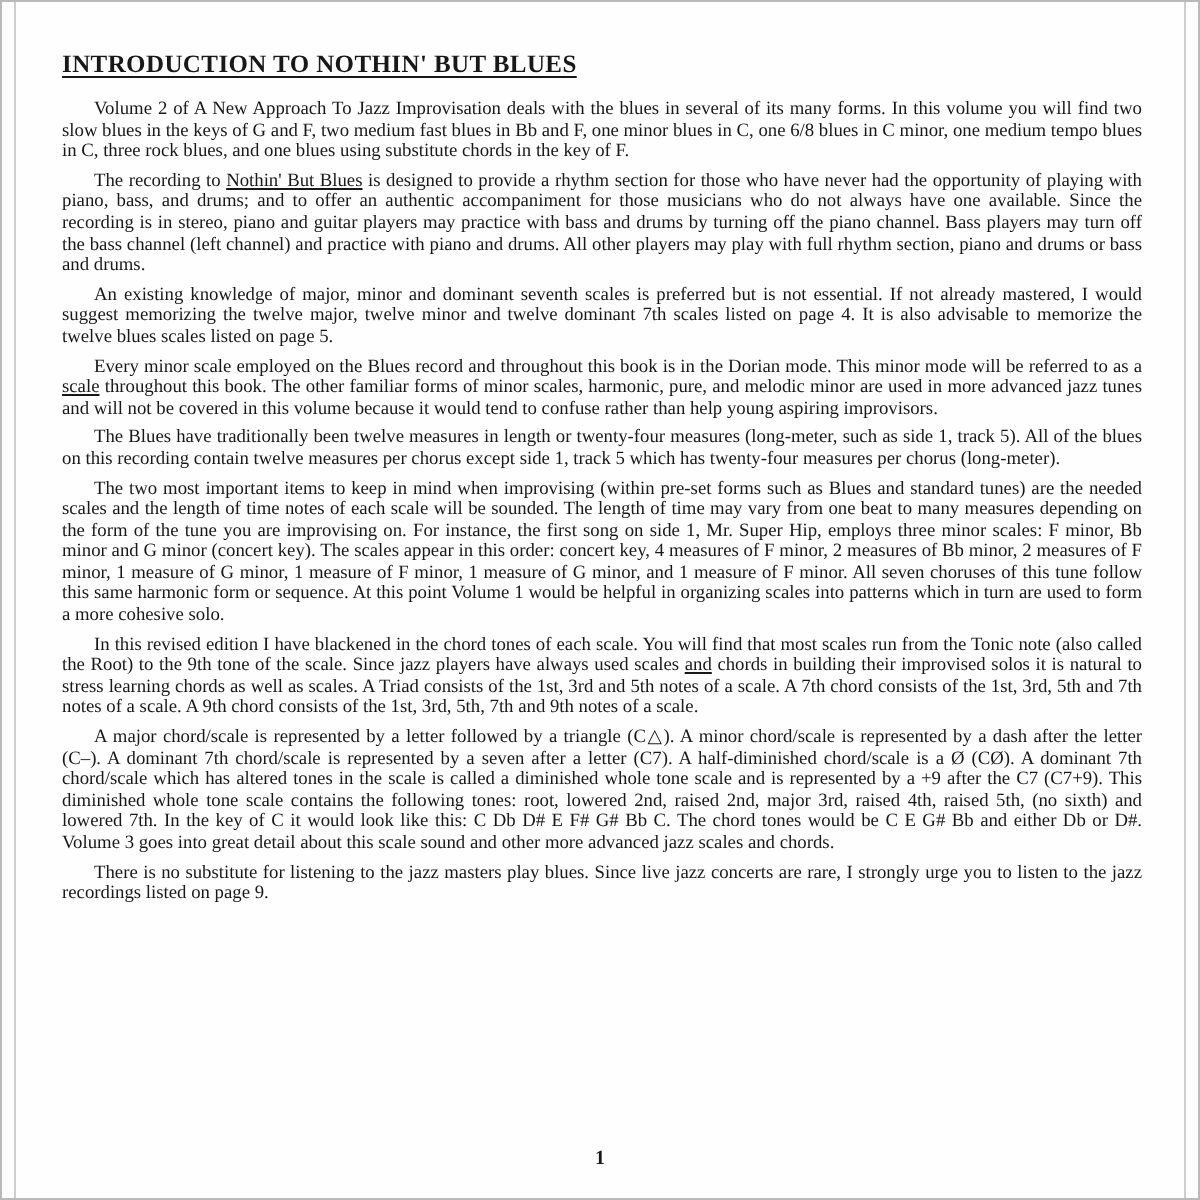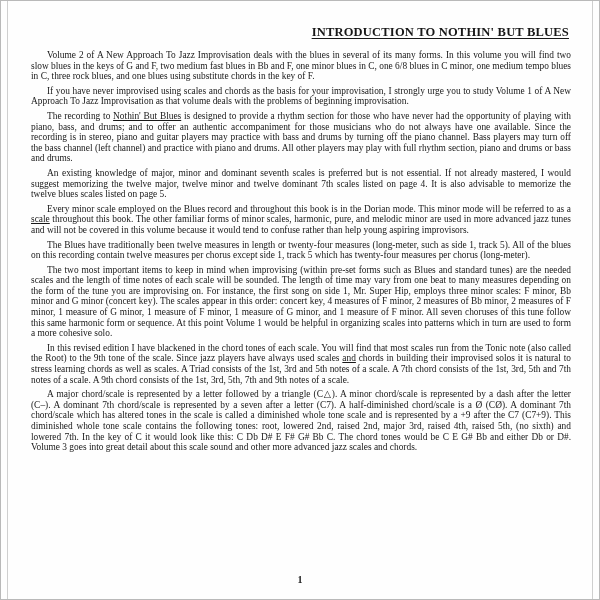--- a/index.html
+++ b/index.html
@@ -23,21 +23,21 @@
     position: absolute;
     top: 0;
     bottom: 0;
     width: 1px;
     background: #cfcfcf;
   }
   .scan-edge-left { left: 6px; }
   .scan-edge-right { right: 6px; }
   h1.doc-title {
     margin: 24px 30px 10px 30px;
-    text-align: right;
+    text-align: left;
     font-size: 12.5px;
     font-weight: bold;
     letter-spacing: 0.2px;
   }
   h1.doc-title .u {
     text-decoration: underline;
     text-underline-offset: 2px;
   }
   .body-text {
     margin: 0 28px 0 30px;
@@ -67,32 +67,32 @@
 
 <div class="page">
   <div class="scan-edge-left"></div>
   <div class="scan-edge-right"></div>
 
   <h1 class="doc-title"><span class="u">INTRODUCTION TO NOTHIN' BUT BLUES</span></h1>
 
   <div class="body-text">
     <p>Volume 2 of A New Approach To Jazz Improvisation deals with the blues in several of its many forms.  In this volume you will find two slow blues in the keys of G and F, two medium fast blues in Bb and F, one minor blues in C, one 6/8 blues in C minor, one medium tempo blues in C, three rock blues, and one blues using substitute chords in the key of F.</p>
 
-    <p>If you have never improvised using scales and chords as the basis for your improvisation, I strongly urge you to study Volume 1 of A New Approach To Jazz Improvisation as that volume deals with the problems of beginning improvisation.</p>
 
     <p><span>The recording to </span><span class="u">Nothin' But Blues</span><span> is designed to provide a rhythm section for those who have never had the opportunity of playing with piano, bass, and drums; and to offer an authentic accompaniment for those musicians who do not always have one available.  Since the recording is in stereo, piano and guitar players may practice with bass and drums by turning off the piano channel.  Bass players may turn off the bass channel (left channel) and practice with piano and drums.  All other players may play with full rhythm section, piano and drums or bass and drums.</span></p>
 
     <p>An existing knowledge of major, minor and dominant seventh scales is preferred but is not essential.  If not already mastered, I would suggest memorizing the twelve major, twelve minor and twelve dominant 7th scales listed on page 4. It is also advisable to memorize the twelve blues scales listed on page 5.</p>
 
     <p><span>Every minor scale employed on the Blues record and throughout this book is in the Dorian mode.  This minor mode will be referred to as a </span><span class="u">scale</span><span> throughout this book.  The other familiar forms of minor scales, harmonic, pure, and melodic minor are used in more advanced jazz tunes and will not be covered in this volume because it would tend to confuse rather than help young aspiring improvisors.</span></p>
 
     <p>The Blues have traditionally been twelve measures in length or twenty-four measures (long-meter, such as side 1, track 5). All of the blues on this recording contain twelve measures per chorus except side 1, track 5 which has twenty-four measures per chorus (long-meter).</p>
 
     <p>The two most important items to keep in mind when improvising (within pre-set forms such as Blues and standard tunes) are the needed scales and the length of time notes of each scale will be sounded.  The length of time may vary from one beat to many measures depending on the form of the tune you are improvising on.  For instance, the first song on side 1, Mr. Super Hip, employs three minor scales:  F minor, Bb minor and G minor (concert key).  The scales appear in this order:  concert key, 4 measures of F minor, 2 measures of Bb minor, 2 measures of F minor, 1 measure of G minor, 1 measure of F minor, 1 measure of G minor, and 1 measure of F minor.  All seven choruses of this tune follow this same harmonic form or sequence.  At this point Volume 1 would be helpful in organizing scales into patterns which in turn are used to form a more cohesive solo.</p>
 
     <p><span>In this revised edition I have blackened in the chord tones of each scale.  You will find that most scales run from the Tonic note (also called the Root) to the 9th tone of the scale.  Since jazz players have always used scales </span><span class="u">and</span><span> chords in building their improvised solos it is natural to stress learning chords as well as scales.  A Triad consists of the 1st, 3rd and 5th notes of a scale. A 7th chord consists of the 1st, 3rd, 5th and 7th notes of a scale.  A 9th chord consists of the 1st, 3rd, 5th, 7th and 9th notes of a scale.</span></p>
 
     <p>A major chord/scale is represented by a letter followed by a triangle (C△).  A minor chord/scale is represented by a dash after the letter (C–).  A dominant 7th chord/scale is represented by a seven after a letter (C7).  A half-diminished chord/scale is a Ø (CØ).  A dominant 7th chord/scale which has altered tones in the scale is called a diminished whole tone scale and is represented by a +9 after the C7 (C7+9).  This diminished whole tone scale contains the following tones:  root, lowered 2nd, raised 2nd, major 3rd, raised 4th, raised 5th, (no sixth) and lowered 7th.  In the key of C it would look like this:  C Db D# E F# G# Bb C.  The chord tones would be C E G# Bb and either Db or D#.  Volume 3 goes into great detail about this scale sound and other more advanced jazz scales and chords.</p>
 
+    <p>There is no substitute for listening to the jazz masters play blues.  Since live jazz concerts are rare, I strongly urge you to listen to the jazz recordings listed on page 9.</p>
   </div>
 
   <div class="page-number">1</div>
 </div>
 
 </body></html>

